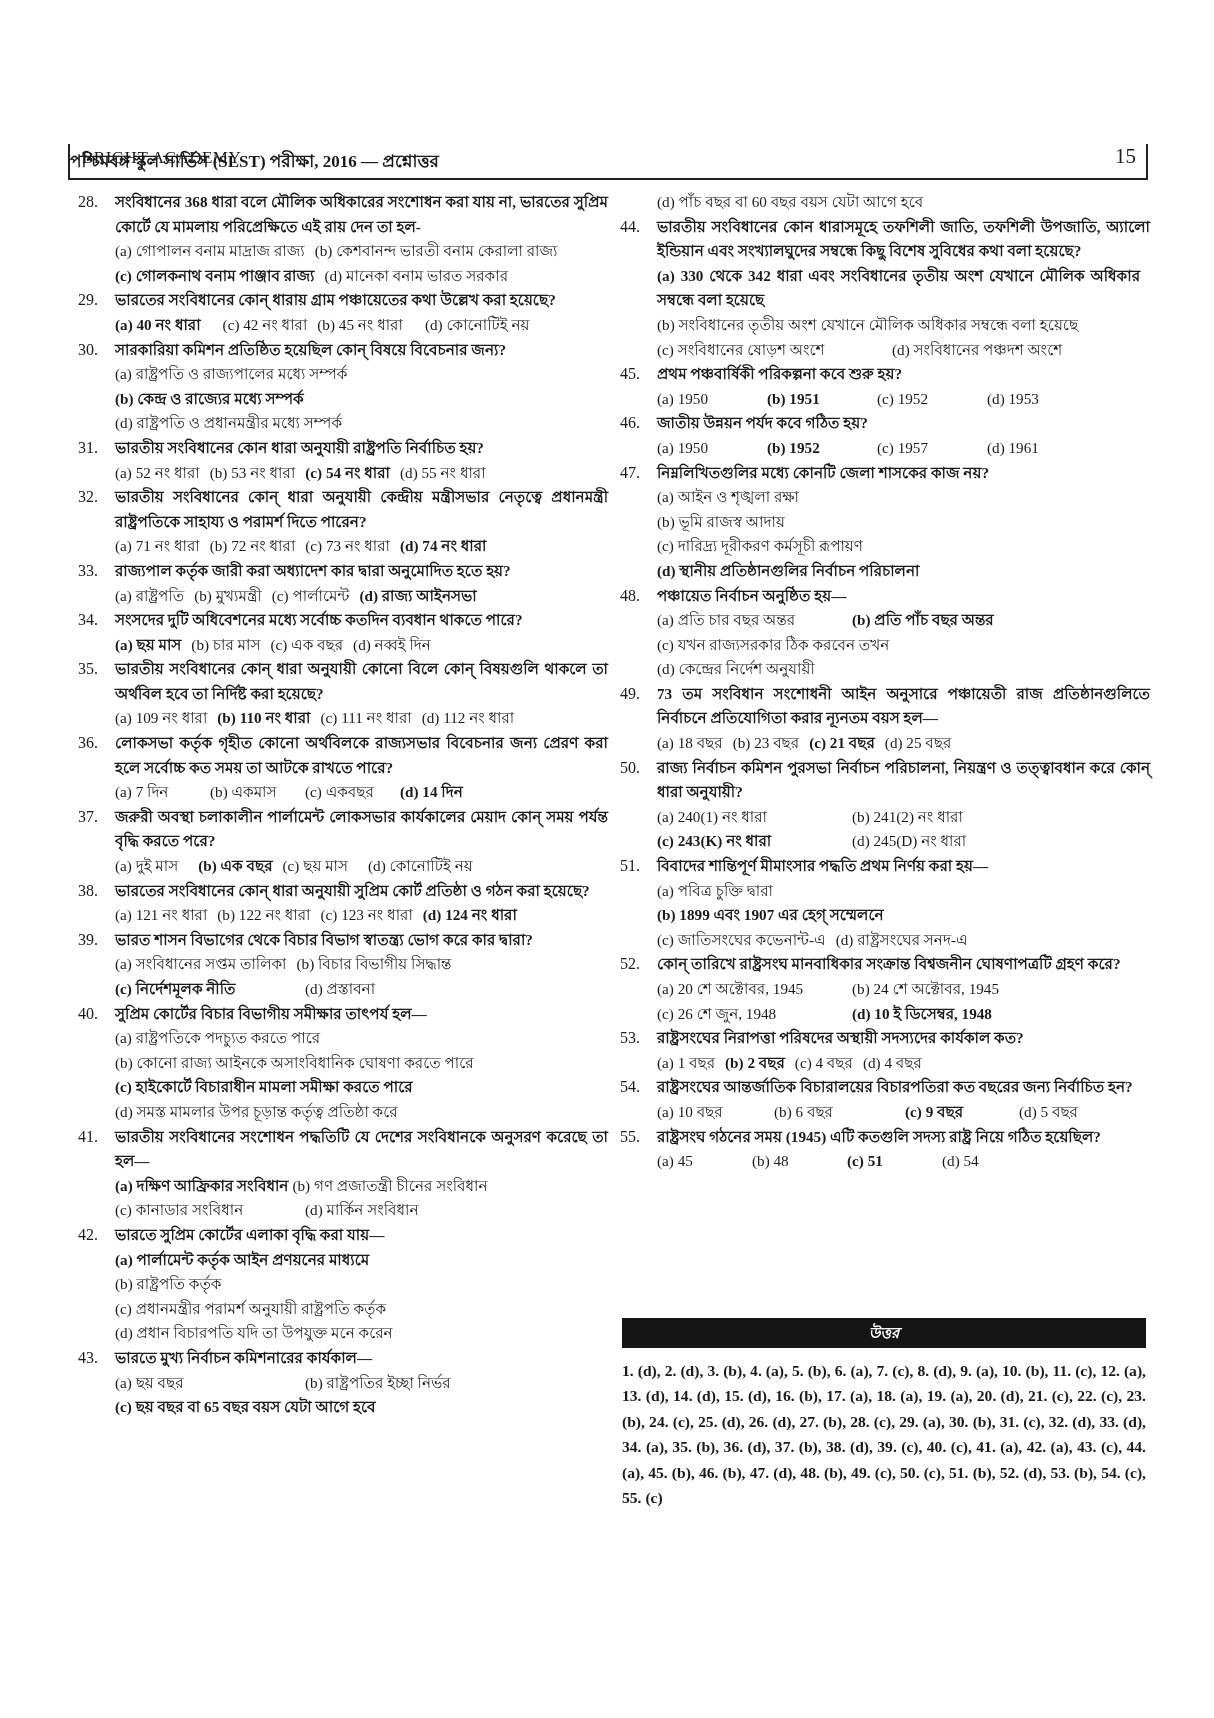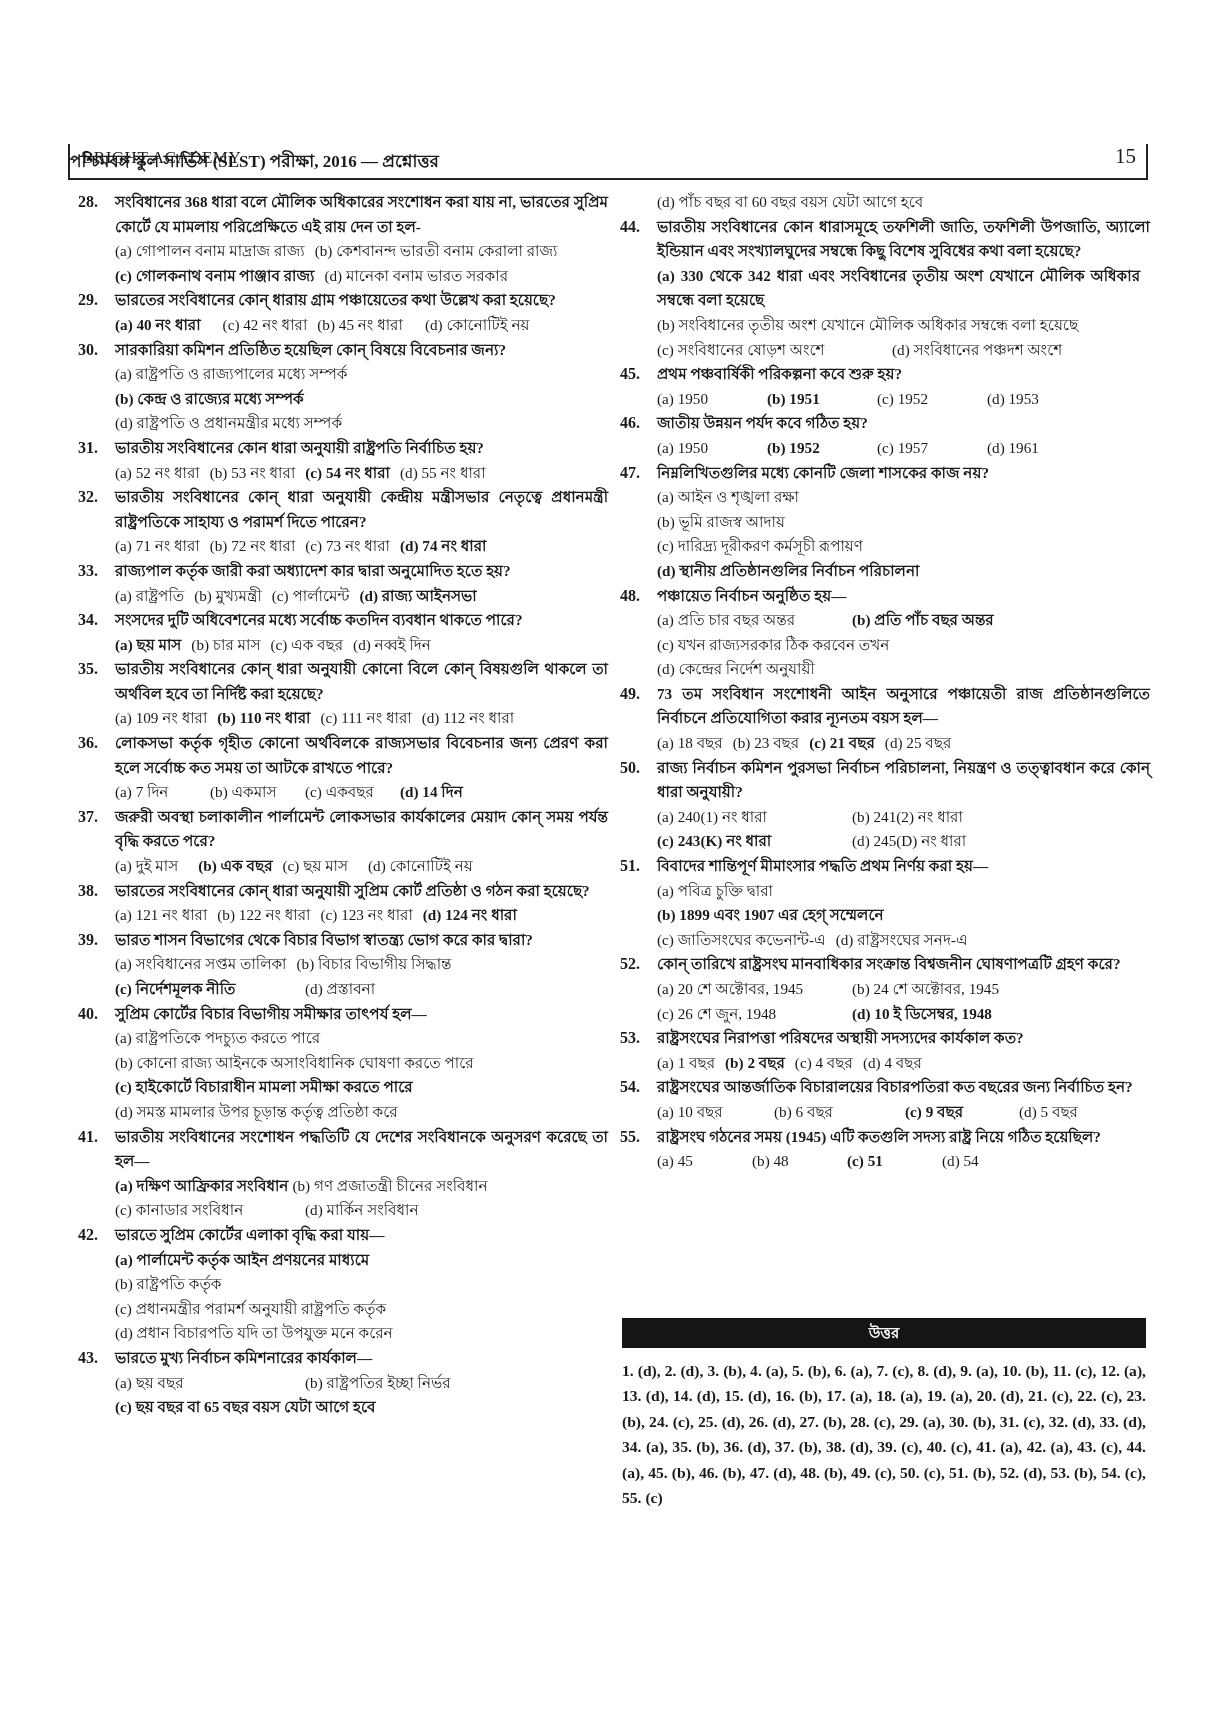--- a/index.html
+++ b/index.html
@@ -14,34 +14,34 @@
   }
   .header .left { position: absolute; left: 12px; top: 4px; font-size: 17px; letter-spacing: 0.5px; }
   .header .center { position: absolute; left: 0; right: 0; top: 4px; font-size: 17px; font-weight: bold; }
   .header .page { position: absolute; right: 10px; top: 0px; font-size: 21px; text-align: center; }
 
   .col { position: absolute; top: 190px; width: 530px; font-size: 15.2px; line-height: 24.6px; }
   .col.left-col { left: 78px; }
   .col.right-col { left: 620px; }
 
   .q { position: relative; padding-left: 37px; }
-  .q .num { position: absolute; left: 0; top: 0; font-weight: bold; font-size: 16px; }
+  .q .num { position: absolute; left: 0; top: 0; font-weight: normal; font-size: 16px; }
   .q .text { font-weight: bold; text-align: justify; }
   .opts { padding-left: 37px; }
   .opt-row { display: flex; flex-wrap: nowrap; white-space: nowrap; align-items: flex-end; }
   .opt { margin-right: 10px; }
   .opt.correct { font-weight: bold; }
   .opt-row.grid2 .opt { width: 235px; margin-right: 0; }
   .opt-row.grid4 .opt { width: 110px; margin-right: 0; }
   .opt-row.grid4b .opt { width: 95px; margin-right: 0; }
   .opt-row.grid4c .opt { width: 132px; margin-right: 0; }
 
   .answer-bar {
     position: absolute; left: 622px; top: 1318px; width: 524px; height: 30px;
-    background: #151515; color: #fff; text-align: center; font-size: 15px; line-height: 30px; font-weight: bold;
+    background: #151515; color: #fff; text-align: center; font-size: 15px; line-height: 30px; font-weight: bold; font-style: italic;
   }
   .answers {
     position: absolute; left: 622px; top: 1358px; width: 524px;
     font-size: 15.6px; line-height: 25.4px; font-weight: bold; text-align: justify;
   }
 </style>
 </head>
 <body>
 
 <div class="header">

